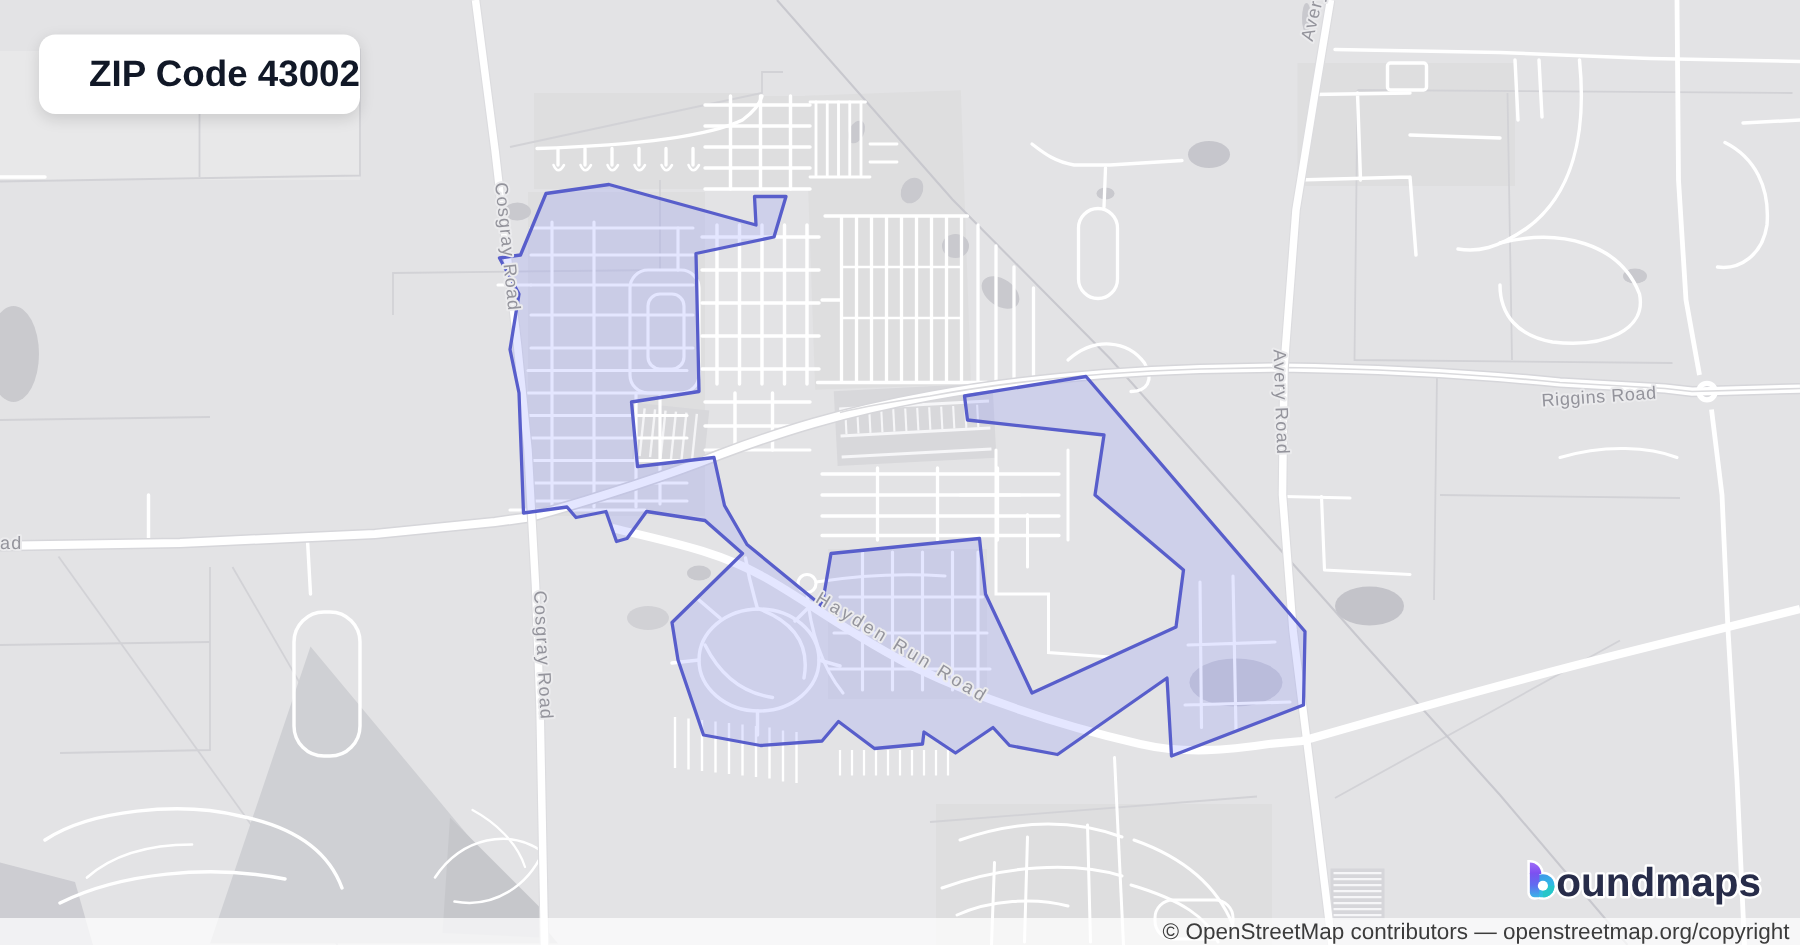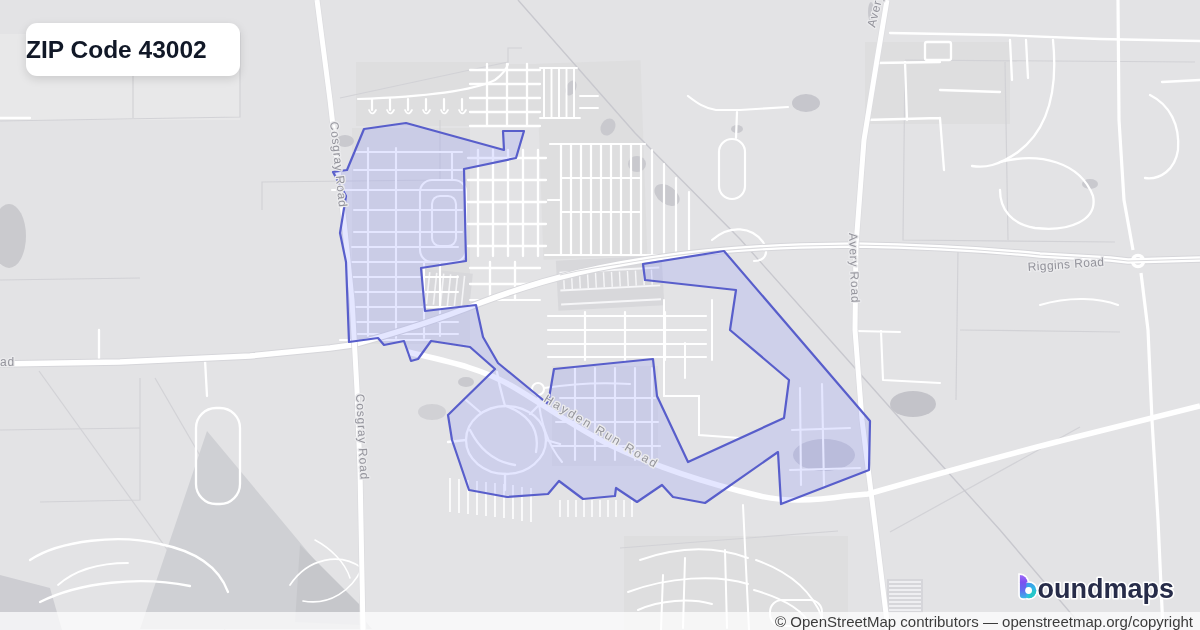--- a/index.html
+++ b/index.html
@@ -286,21 +286,21 @@
 <text transform="translate(1028,271) rotate(-4)" letter-spacing="0.4">Riggins Road</text>
 
 <text transform="translate(543,401) rotate(31)" letter-spacing="2.2">Hayden Run Road</text>
 
 <text transform="translate(0,366)">ad</text>
 </g>
 </svg>
 
 <div style="position:absolute;left:26px;top:23px;width:214px;height:53px;background:#ffffff;border-radius:11px;box-shadow:0 3px 10px rgba(0,0,0,0.13);"></div>
 
-<div style="position:absolute;left:26px;top:23px;width:214px;height:53px;line-height:53px;text-align:left;font-size:24.5px;font-weight:bold;color:#111827;white-space:nowrap;">ZIP Code 43002</div>
+<div style="position:absolute;left:26px;top:23px;width:214px;height:53px;line-height:53px;text-align:right;font-size:24.5px;font-weight:bold;color:#111827;white-space:nowrap;">ZIP Code 43002</div>
 
 <div style="position:absolute;left:1014px;top:570px;">
 <svg width="175" height="45" viewBox="0 0 175 45">
 
 <g stroke="#ffffff" stroke-width="3.4" fill="#fff">
           <path d="M5.9,12.6 L5.9,5 A7.6,7.6 0 0 1 13.5,12.6 Z"></path>
           <rect x="5.9" y="12" width="6.4" height="16.2" rx="3"></rect>
           <circle cx="14.6" cy="20.5" r="7.7"></circle>
         </g>
 <defs>

